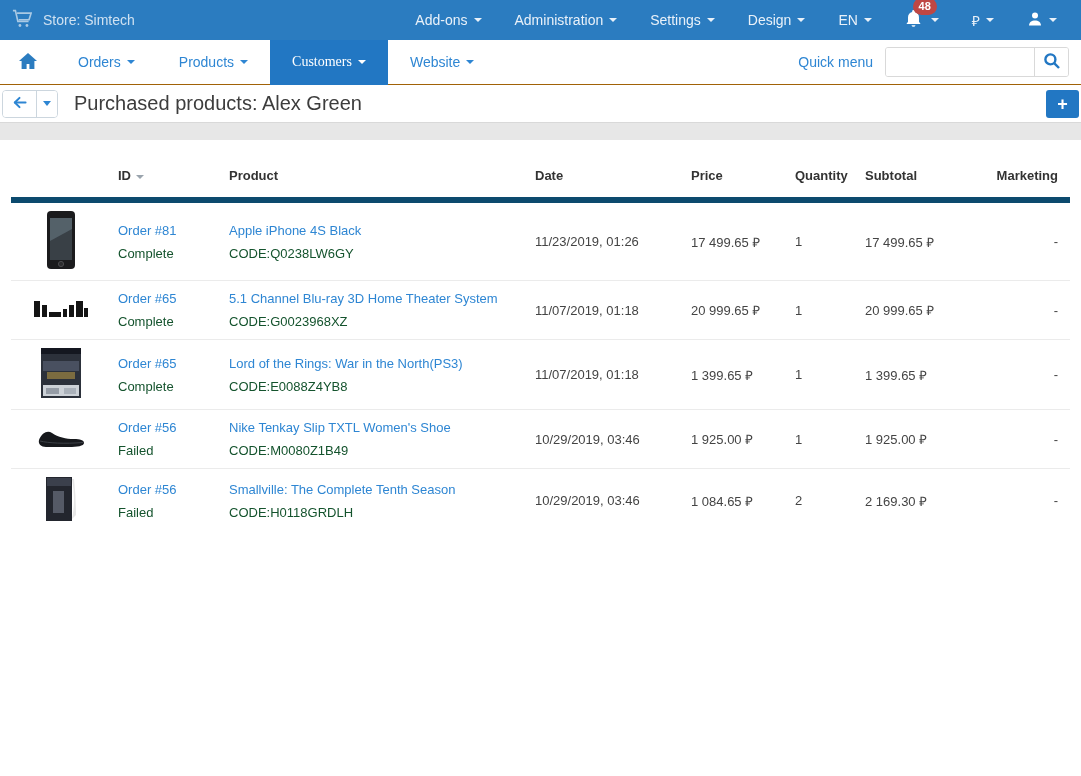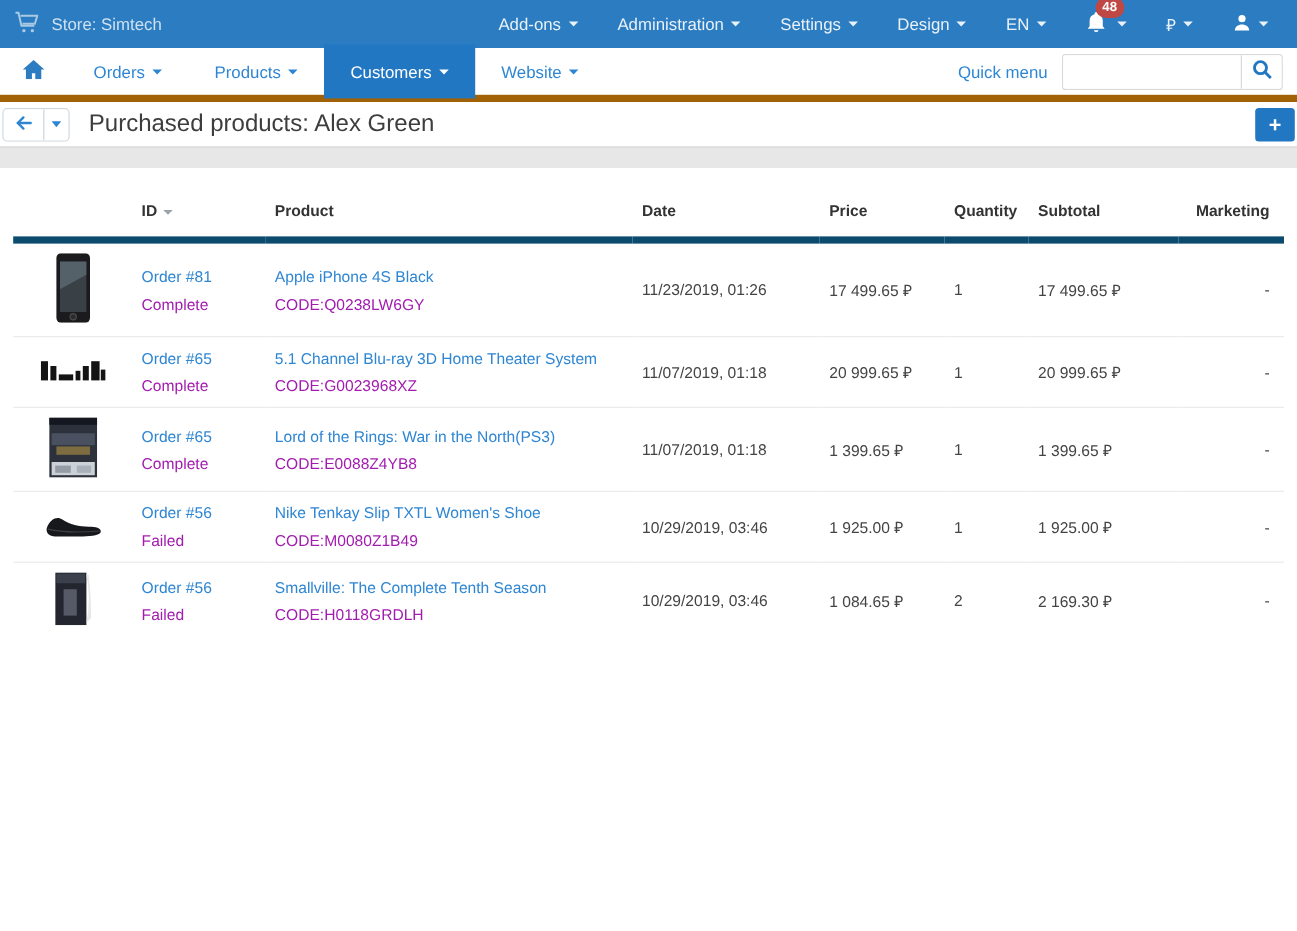--- a/index.html
+++ b/index.html
@@ -28,28 +28,28 @@
   .badge {
     position:absolute; top:-11px; right:2px;
     background:#bf4744; color:#fff; font-size:11px; line-height:1;
     padding:3px 6px; border-radius:9px; font-weight:bold;
   }
   .bell-wrap .caret { margin-left:9px; }
 
   
   .navbar {
     height:45px; background:#fff; display:flex; align-items:center;
-    font-size:14px; border-bottom:6px solid #a16207;
+    font-size:14px; border-bottom:1px solid #a16207;
   }
   .nav-home { padding:0 19px; display:flex; align-items:center; cursor:pointer; }
   .nav-item {
     color:#2e86d3; height:45px; padding:0 22px; display:flex; align-items:center;
     cursor:pointer; white-space:nowrap;
   }
-  .nav-item.active { background:#2277c3; color:#fff; }
+  .nav-item.active { background:#2277c3; color:#fff;font-family:Liberation Serif, serif; }
   .quick-menu { margin-left:auto; color:#2e86d3; margin-right:12px; cursor:pointer; }
   .search-group {
     display:flex; align-items:stretch; height:30px; margin-right:12px;
     border:1px solid #d9d9d9; border-radius:3px; overflow:hidden; background:#fff;
   }
   .search-input { border:none; outline:none; width:148px; padding:0 8px; font-size:13px; }
   .search-btn {
     width:34px; background:#fff; border:none; border-left:1px solid #d9d9d9;
     display:flex; align-items:center; justify-content:center; cursor:pointer;
   }
@@ -76,21 +76,21 @@
   table { width:100%; border-collapse:collapse; table-layout:fixed; font-size:13px; color:#444; }
   thead th {
     text-align:left; font-weight:bold; color:#333; font-size:13px;
     padding:28px 8px 14px 8px; border-bottom:6px solid #0c4a6e; cursor:pointer;
   }
   th.col-shipments, td.cell-shipments { text-align:right; padding-right:12px; }
   tbody td { padding:8px; vertical-align:middle; height:52px; }
   tbody tr + tr td { border-top:1px solid #ebebeb; }
   td.img-cell { text-align:center; }
   a.blue-link { color:#2e86d3; text-decoration:none; cursor:pointer; }
-  .sub-line { color:#a21caf; margin-top:4px; }
+  .sub-line { color:#14532d; margin-top:4px; }
   .two-line div { line-height:19px; }
   .sort-caret {
     display:inline-block; width:0; height:0; margin-left:5px; vertical-align:middle;
     border-left:4px solid transparent; border-right:4px solid transparent; border-top:4px solid #9aa4ad;
   }
 </style>
 </head>
 <body>
 
 <div class="topbar">

